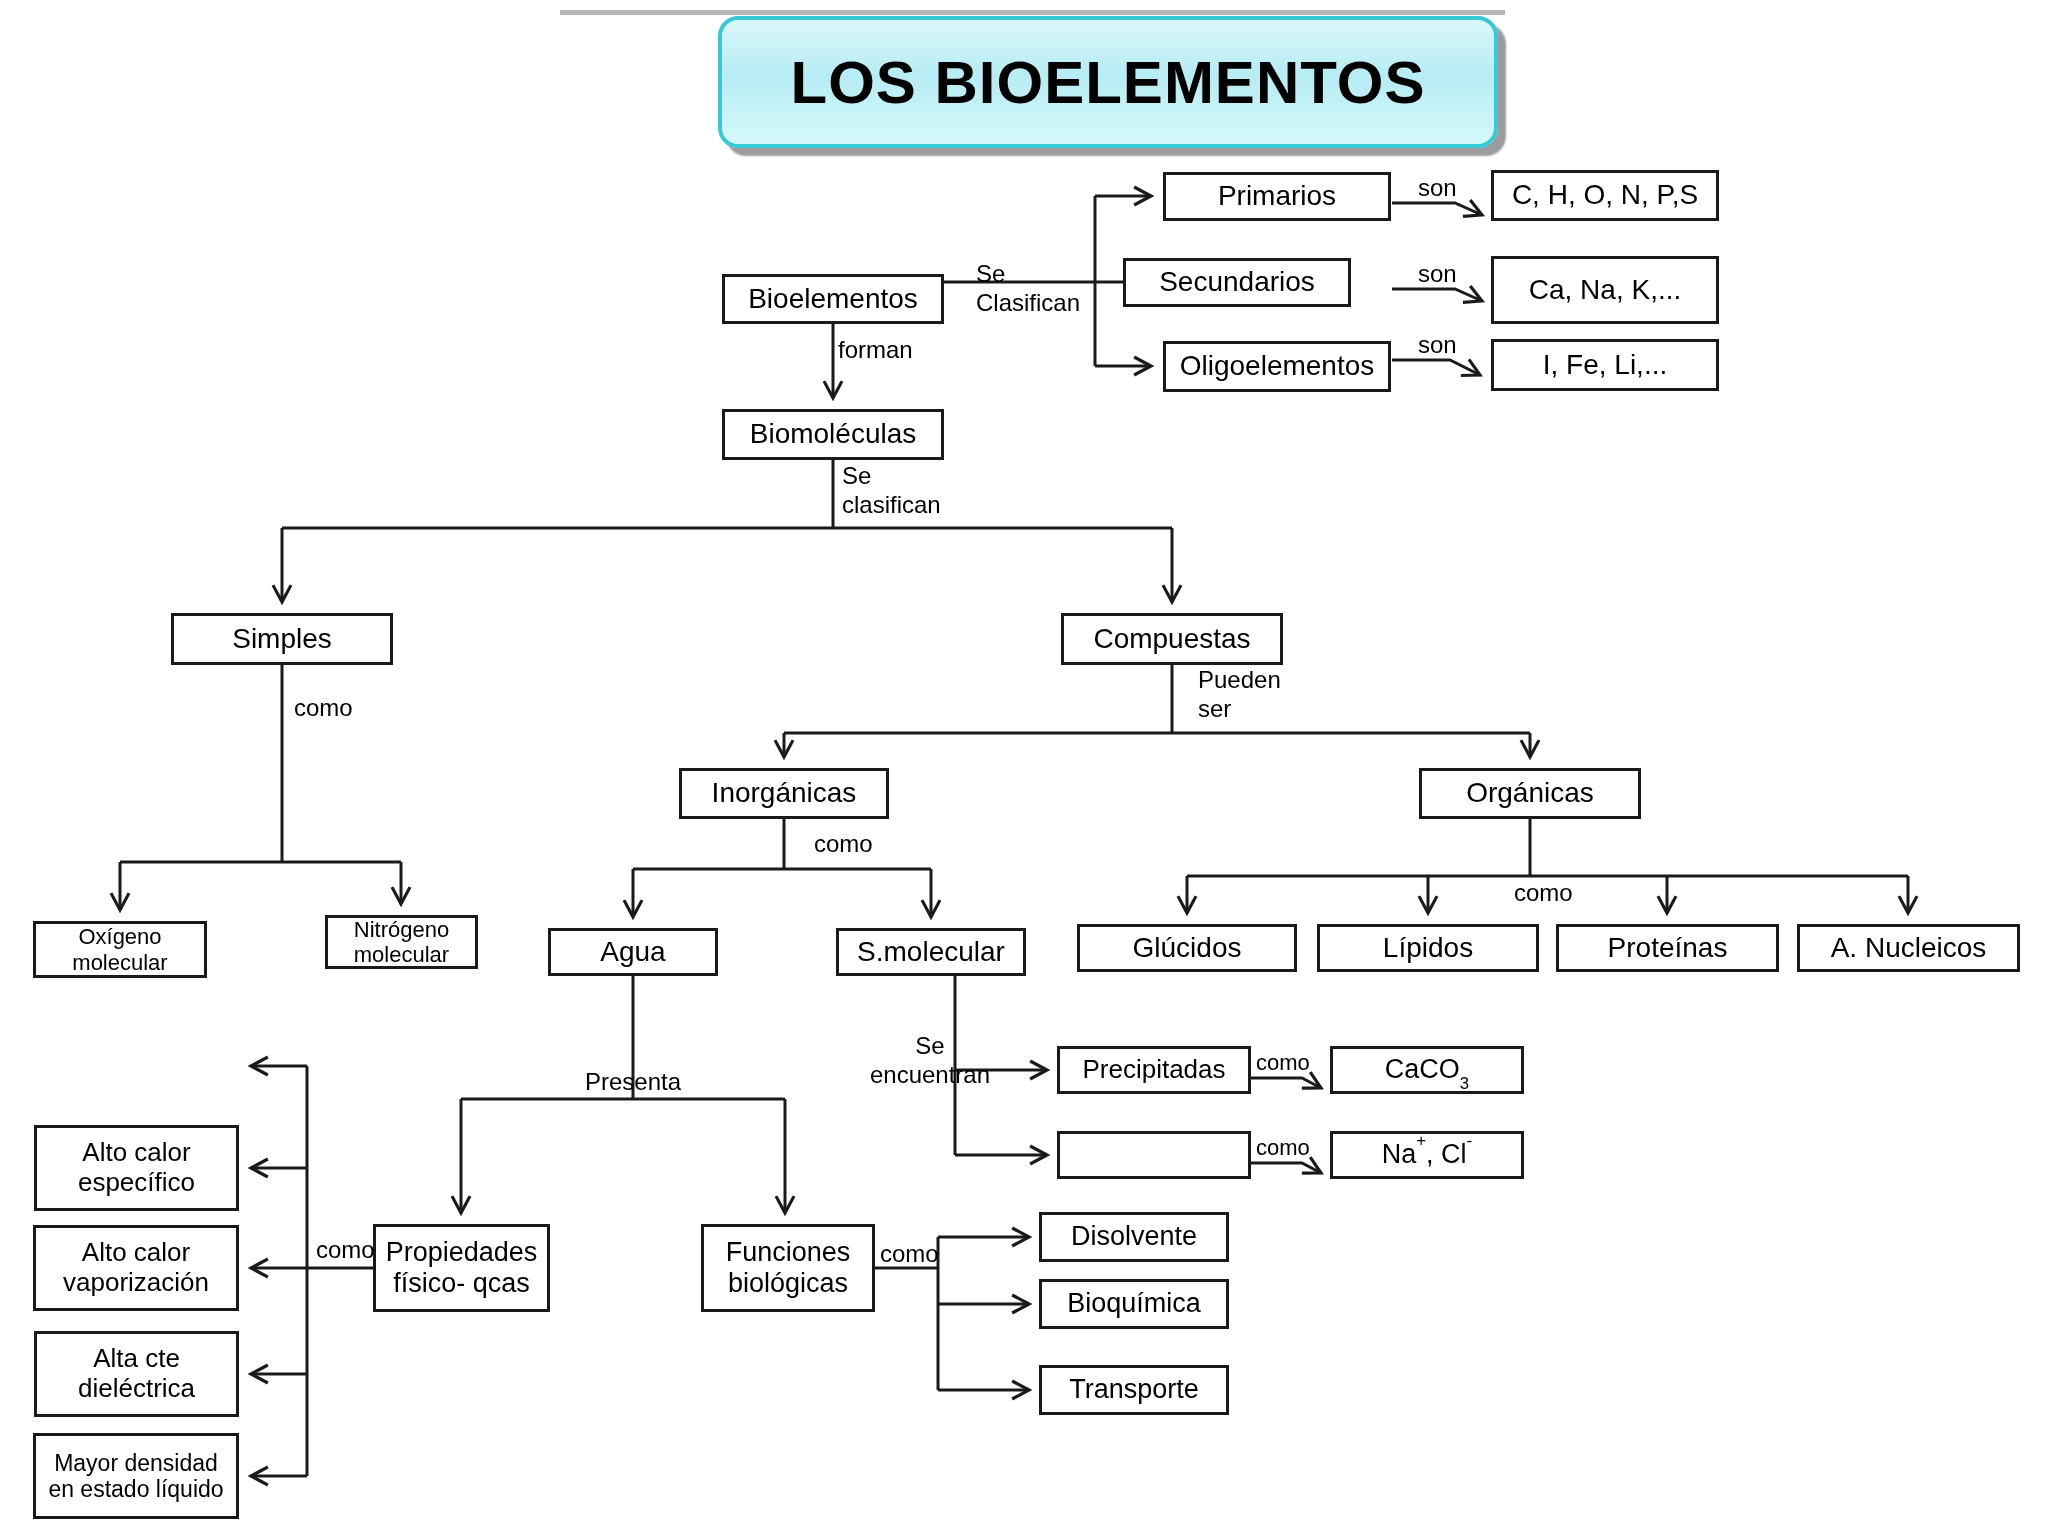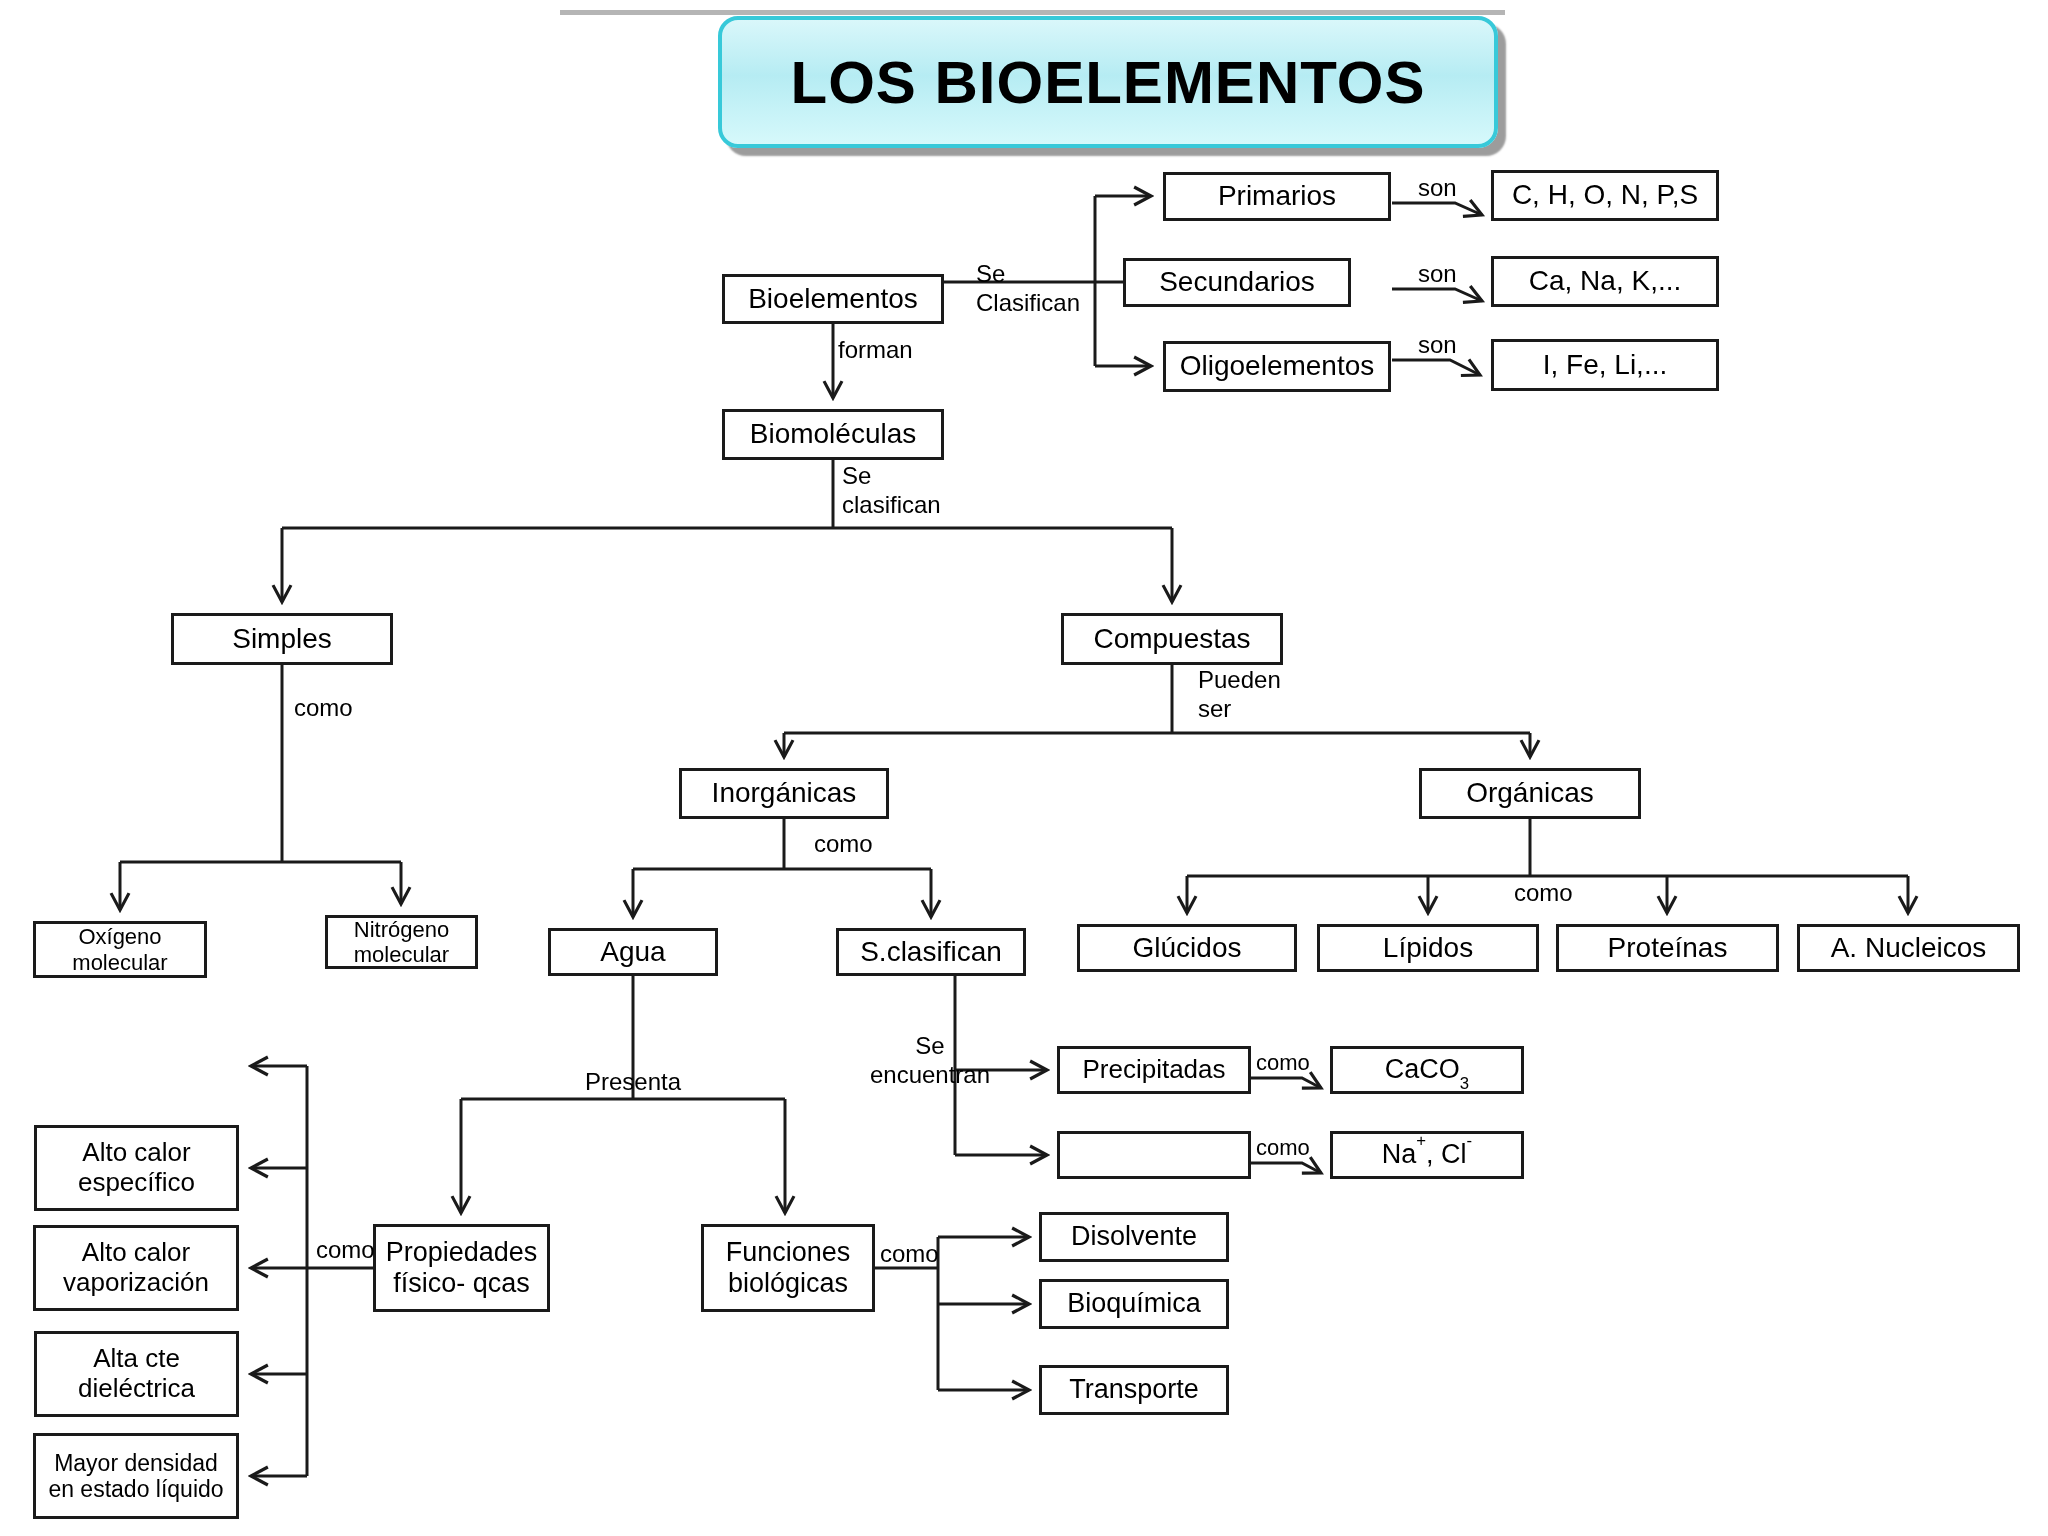--- a/index.html
+++ b/index.html
@@ -111,34 +111,34 @@
   </svg>
 
   <div class="title-box">
     <span>LOS BIOELEMENTOS</span>
   </div>
 
   <div class="node" style="left:722px;top:274px;width:222px;height:50px;font-size:28px;">Bioelementos</div>
   <div class="node" style="left:1163px;top:172px;width:228px;height:49px;font-size:28px;">Primarios</div>
   <div class="node" style="left:1491px;top:170px;width:228px;height:51px;font-size:28px;">C, H, O, N, P,S</div>
   <div class="node" style="left:1123px;top:258px;width:228px;height:49px;font-size:28px;">Secundarios</div>
-  <div class="node" style="left:1491px;top:256px;width:228px;height:51px;font-size:28px;">Ca, Na, K,...</div>
+  <div class="node" style="left:1491px;top:256px;width:228px;height:68px;font-size:28px;">Ca, Na, K,...</div>
   <div class="node" style="left:1163px;top:341px;width:228px;height:51px;font-size:28px;">Oligoelementos</div>
   <div class="node" style="left:1491px;top:339px;width:228px;height:52px;font-size:28px;">I, Fe, Li,...</div>
   <div class="node" style="left:722px;top:409px;width:222px;height:51px;font-size:28px;">Biomoléculas</div>
   <div class="node" style="left:171px;top:613px;width:222px;height:52px;font-size:28px;">Simples</div>
   <div class="node" style="left:1061px;top:613px;width:222px;height:52px;font-size:28px;">Compuestas</div>
   <div class="node" style="left:679px;top:768px;width:210px;height:51px;font-size:28px;">Inorgánicas</div>
   <div class="node" style="left:1419px;top:768px;width:222px;height:51px;font-size:28px;">Orgánicas</div>
   <div class="node" style="left:33px;top:921px;width:174px;height:57px;font-size:22px;">Oxígeno
 molecular</div>
   <div class="node" style="left:325px;top:915px;width:153px;height:54px;font-size:22px;">Nitrógeno
 molecular</div>
   <div class="node" style="left:548px;top:928px;width:170px;height:48px;font-size:28px;">Agua</div>
-  <div class="node" style="left:836px;top:928px;width:190px;height:48px;font-size:28px;">S.clasifican</div>
+  <div class="node" style="left:836px;top:928px;width:190px;height:48px;font-size:28px;">S.molecular</div>
   <div class="node" style="left:1077px;top:924px;width:220px;height:48px;font-size:28px;">Glúcidos</div>
   <div class="node" style="left:1317px;top:924px;width:222px;height:48px;font-size:28px;">Lípidos</div>
   <div class="node" style="left:1556px;top:924px;width:223px;height:48px;font-size:28px;">Proteínas</div>
   <div class="node" style="left:1797px;top:924px;width:223px;height:48px;font-size:28px;">A. Nucleicos</div>
   <div class="node" style="left:34px;top:1125px;width:205px;height:86px;font-size:26px;">Alto calor
 específico</div>
   <div class="node" style="left:33px;top:1225px;width:206px;height:86px;font-size:26px;">Alto calor
 vaporización</div>
   <div class="node" style="left:34px;top:1331px;width:205px;height:86px;font-size:26px;">Alta cte
 dieléctrica</div>

